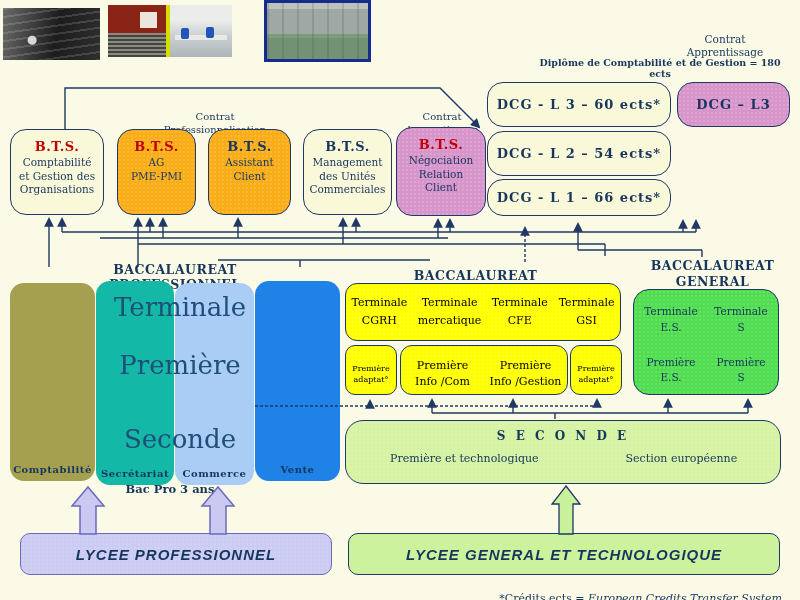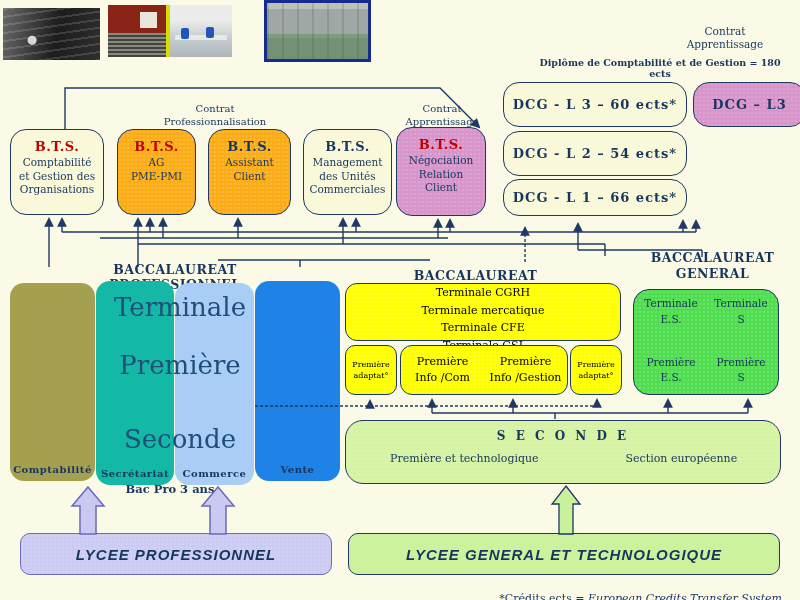--- a/index.html
+++ b/index.html
@@ -15,24 +15,24 @@
   }
   .r16{border-radius:16px}.r12{border-radius:12px}.r10{border-radius:10px}
   .dots{background-image:radial-gradient(rgba(255,255,255,.30) .6px,transparent .8px);background-size:4px 4px;}
   .cream{background-color:#F9F8D8;}
   .orange{background-color:#FBAD18;}
   .pink{background-color:#D795CB;}
   .yellow{background-color:#FFFF00;}
   .bgreen{background-color:#50DD50;}
   .lgreen{background-color:#D5F3A3;}
   .lav{background-color:#CBCBF3;border-color:#6B6BBB;}
-  .preline{white-space:pre-line;}
+  .preline{white-space:pre-line;margin-top:8px;}
   .bts-title{font-weight:bold;font-size:13px;margin-top:9px;letter-spacing:.5px;}
   .bts-sub{font-size:10.5px;line-height:1.3;margin-top:2px;}
-  .dcg{font-weight:bold;font-size:13px;letter-spacing:1px;display:flex;align-items:center;justify-content:center;margin-left:16px;}
+  .dcg{font-weight:bold;font-size:13px;letter-spacing:1px;display:flex;align-items:center;justify-content:center;}
   .bachead{font-weight:bold;font-size:12.5px;letter-spacing:.5px;text-align:center;}
   .col-label{position:absolute;left:0;right:0;bottom:6px;font-weight:bold;font-size:10px;letter-spacing:.5px;text-align:center;}
   .bigword{position:absolute;font-size:26px;text-align:center;color:#1F4E79;}
   .ycell{font-size:11px;color:#000;line-height:1.6;}
   .smalllabel{font-size:10px;line-height:1.25;text-align:center;color:#17365D;}
   .gcell{font-size:10.5px;line-height:1.5;text-align:center;}
   .lycee-text{font-family:"Liberation Sans",sans-serif;font-style:italic;font-weight:bold;font-size:15px;letter-spacing:1px;display:flex;align-items:center;justify-content:center;}
   svg.overlay{position:absolute;left:0;top:0;z-index:10;pointer-events:none;}
   .photo{position:absolute;overflow:hidden;}
 </style>
@@ -123,21 +123,21 @@
   <div class="box dots" style="left:175px;top:283px;width:79px;height:202px;border:none;border-radius:14px;background:#A9CDF5;">
     <div class="col-label">Commerce</div>
   </div>
 
   <div class="bigword" style="left:70px;top:292px;width:220px;">Terminale</div>
   <div class="bigword" style="left:70px;top:350px;width:220px;">Première</div>
   <div class="bigword" style="left:70px;top:424px;width:220px;">Seconde</div>
 
   <div class="abs" style="left:110px;top:482px;width:120px;text-align:center;font-weight:bold;font-size:11.5px;">Bac Pro 3 ans</div>
 
-  <div class="box yellow dots r12" style="left:345px;top:283px;width:276px;height:58px;display:flex;align-items:center;flex-direction:column;">
+  <div class="box yellow dots r12" style="left:345px;top:283px;width:276px;height:58px;display:flex;align-items:center;">
     <div class="ycell" style="flex:1;">Terminale CGRH</div>
     <div class="ycell" style="flex:1.1;">Terminale mercatique</div>
     <div class="ycell" style="flex:1;">Terminale CFE</div>
     <div class="ycell" style="flex:1;">Terminale GSI</div>
   </div>
 
   <div class="box yellow dots r10" style="left:345px;top:345px;width:52px;height:50px;display:flex;align-items:center;justify-content:center;">
     <div class="preline" style="font-size:8px;color:#000;line-height:1.4;">Première
 adaptat°</div>
   </div>

